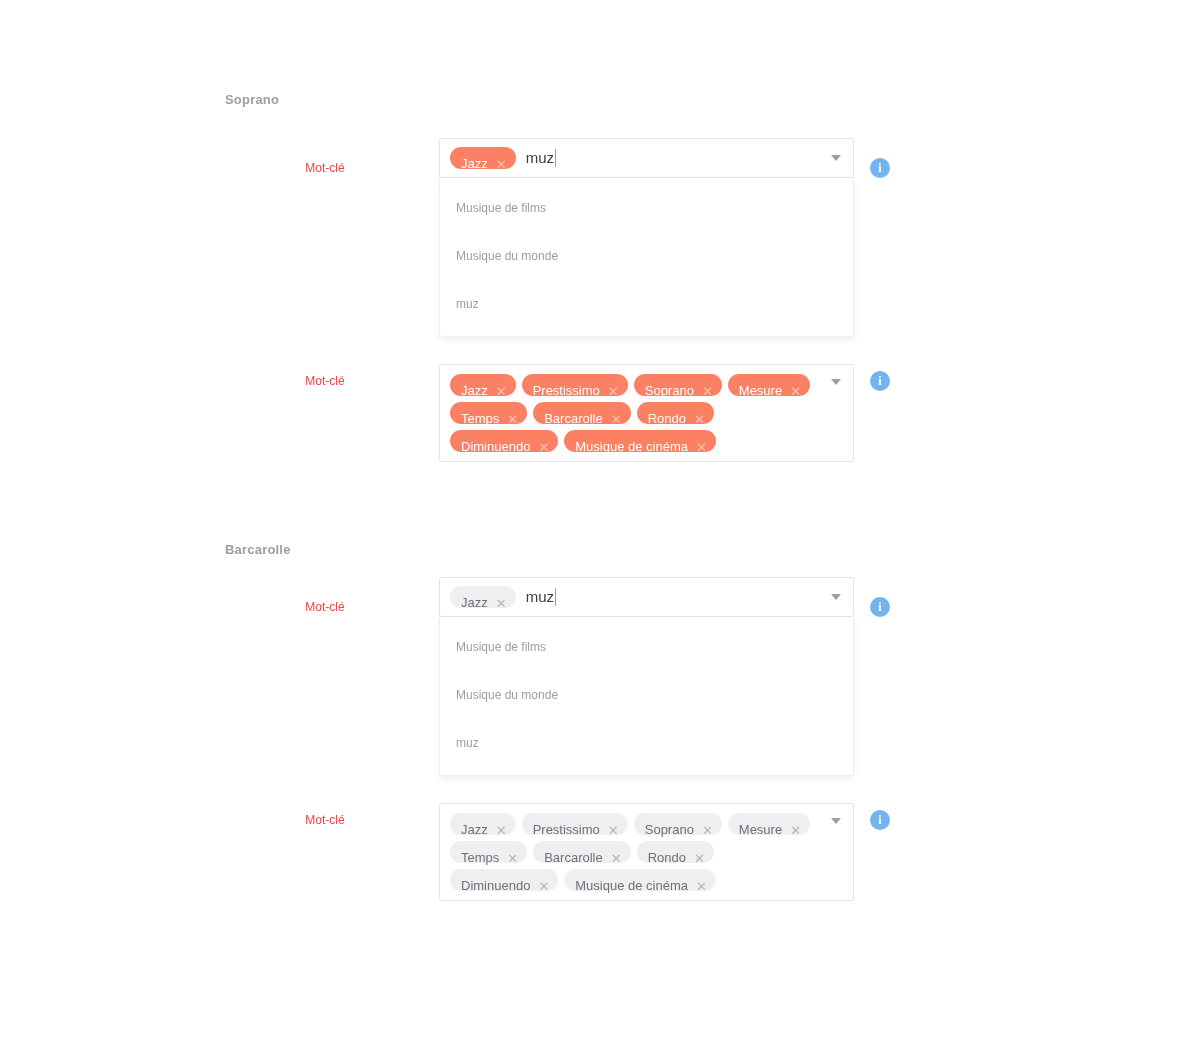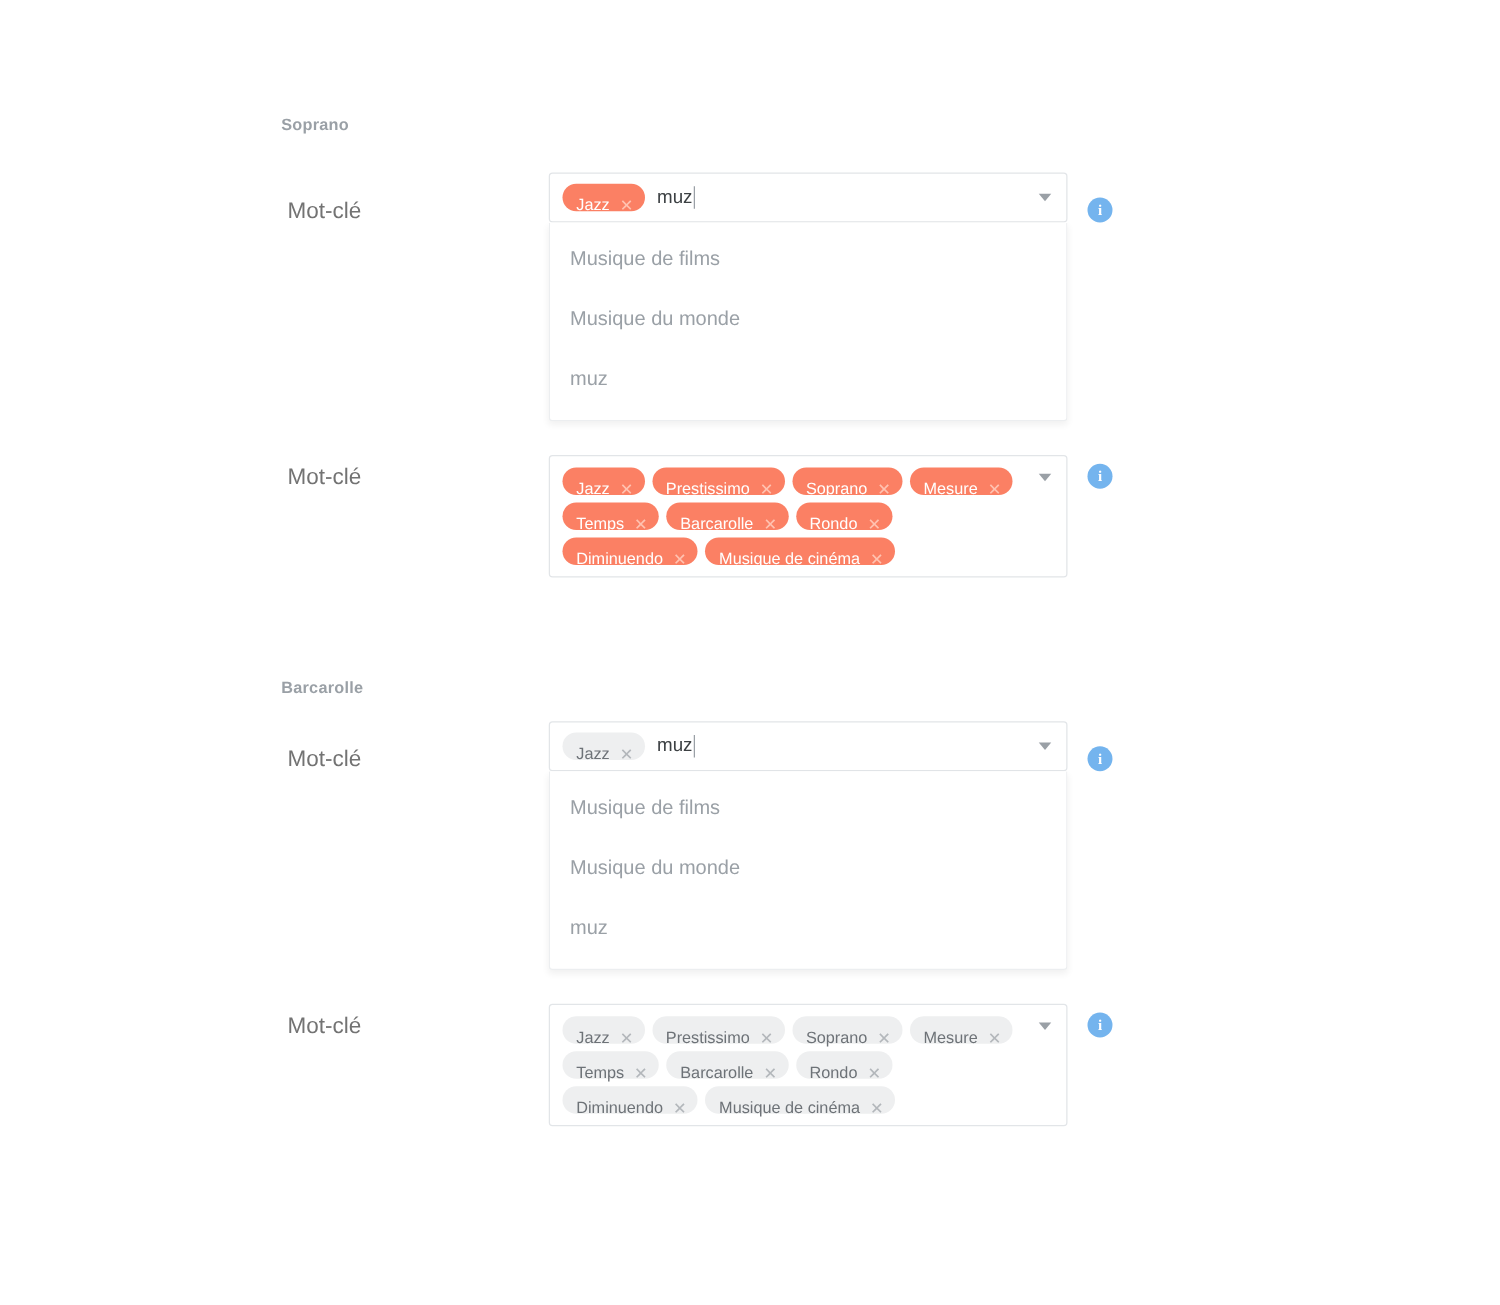--- a/index.html
+++ b/index.html
@@ -36,23 +36,23 @@
   .field-row {
     position: absolute;
     left: 0;
     width: 1200px;
     height: 0;
   }
   .field-label {
     position: absolute;
     left: 230px;
     width: 190px;
-    text-align: left;
-    font-size: 18px;
-    color: #737373;
+    text-align: center;
+    font-size: 12px;
+    color: #ef4444;
     line-height: 20px;
   }
 
   .control-wrap {
     position: absolute;
     left: 439px;
     width: 415px;
   }
 
   
@@ -134,21 +134,21 @@
     background: #ffffff;
     border: 1px solid #eceef0;
     border-top: none;
     border-radius: 0 0 3px 3px;
     box-shadow: 0 3px 6px rgba(0,0,0,0.06);
     padding: 6px 0 8px 0;
     z-index: 5;
   }
   .dropdown-option {
     padding: 11px 16px;
-    font-size: 16px;
+    font-size: 12px;
     color: #9aa0a6;
     line-height: 26px;
     cursor: pointer;
   }
 
   
   .info-icon {
     position: absolute;
     width: 20px;
     height: 20px;

